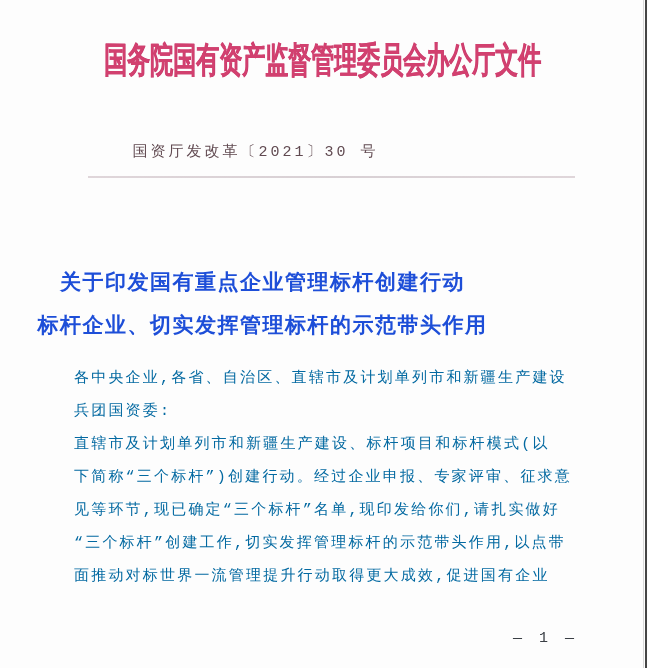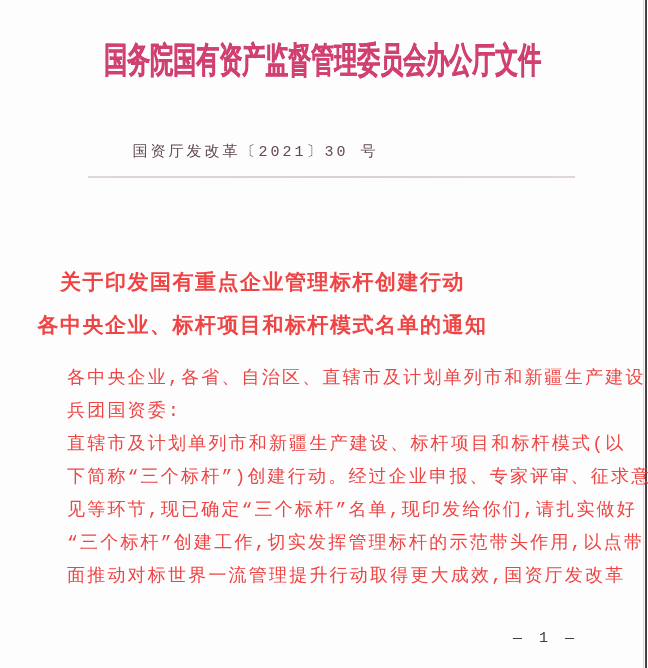--- a/index.html
+++ b/index.html
@@ -72,35 +72,35 @@
     opacity: 0.8;
   }
   
   .doc-title {
     position: absolute;
     top: 262px;
     left: 0;
     width: 525px;
     margin: 0;
     text-align: center;
-    color: #ef4444;
+    color: #1d4ed8;
     font-weight: 700;
     font-size: 21px;
     letter-spacing: 1.5px;
     line-height: 43px;
     white-space: nowrap;
   }
   
   .body-text {
     position: absolute;
     top: 362px;
-    left: 67px;
+    left: 74px;
     width: 496px;
-    color: #ef4444;
-    font-size: 18px;
+    color: #0369a1;
+    font-size: 15px;
     letter-spacing: 2.2px;
     line-height: 33px;
   }
   .body-line {
     white-space: nowrap;
     height: 33px;
   }
   .body-line.indent {
     padding-left: 34px;
   }
@@ -126,28 +126,28 @@
   <div class="edge-line"></div>
 
   <h1 class="header-title">国务院国有资产监督管理委员会办公厅文件</h1>
 
   <div class="doc-number">国资厅发改革〔2021〕30 号</div>
 
   <div class="header-divider"></div>
 
   <h2 class="doc-title">
     <span>关于印发国有重点企业管理标杆创建行动</span><br>
-    <span>各中央企业、标杆项目和标杆模式名单的通知</span>
+    <span>标杆企业、切实发挥管理标杆的示范带头作用</span>
   </h2>
 
   <div class="body-text">
     <div class="body-line">各中央企业,各省、自治区、直辖市及计划单列市和新疆生产建设</div>
     <div class="body-line">兵团国资委:</div>
     <div class="body-line">直辖市及计划单列市和新疆生产建设、标杆项目和标杆模式(以</div>
     <div class="body-line">下简称“三个标杆”)创建行动。经过企业申报、专家评审、征求意</div>
     <div class="body-line">见等环节,现已确定“三个标杆”名单,现印发给你们,请扎实做好</div>
     <div class="body-line">“三个标杆”创建工作,切实发挥管理标杆的示范带头作用,以点带</div>
-    <div class="body-line">面推动对标世界一流管理提升行动取得更大成效,国资厅发改革</div>
+    <div class="body-line">面推动对标世界一流管理提升行动取得更大成效,促进国有企业</div>
   </div>
 
   <div class="page-number">— 1 —</div>
 
 </div>
 
 </body></html>

